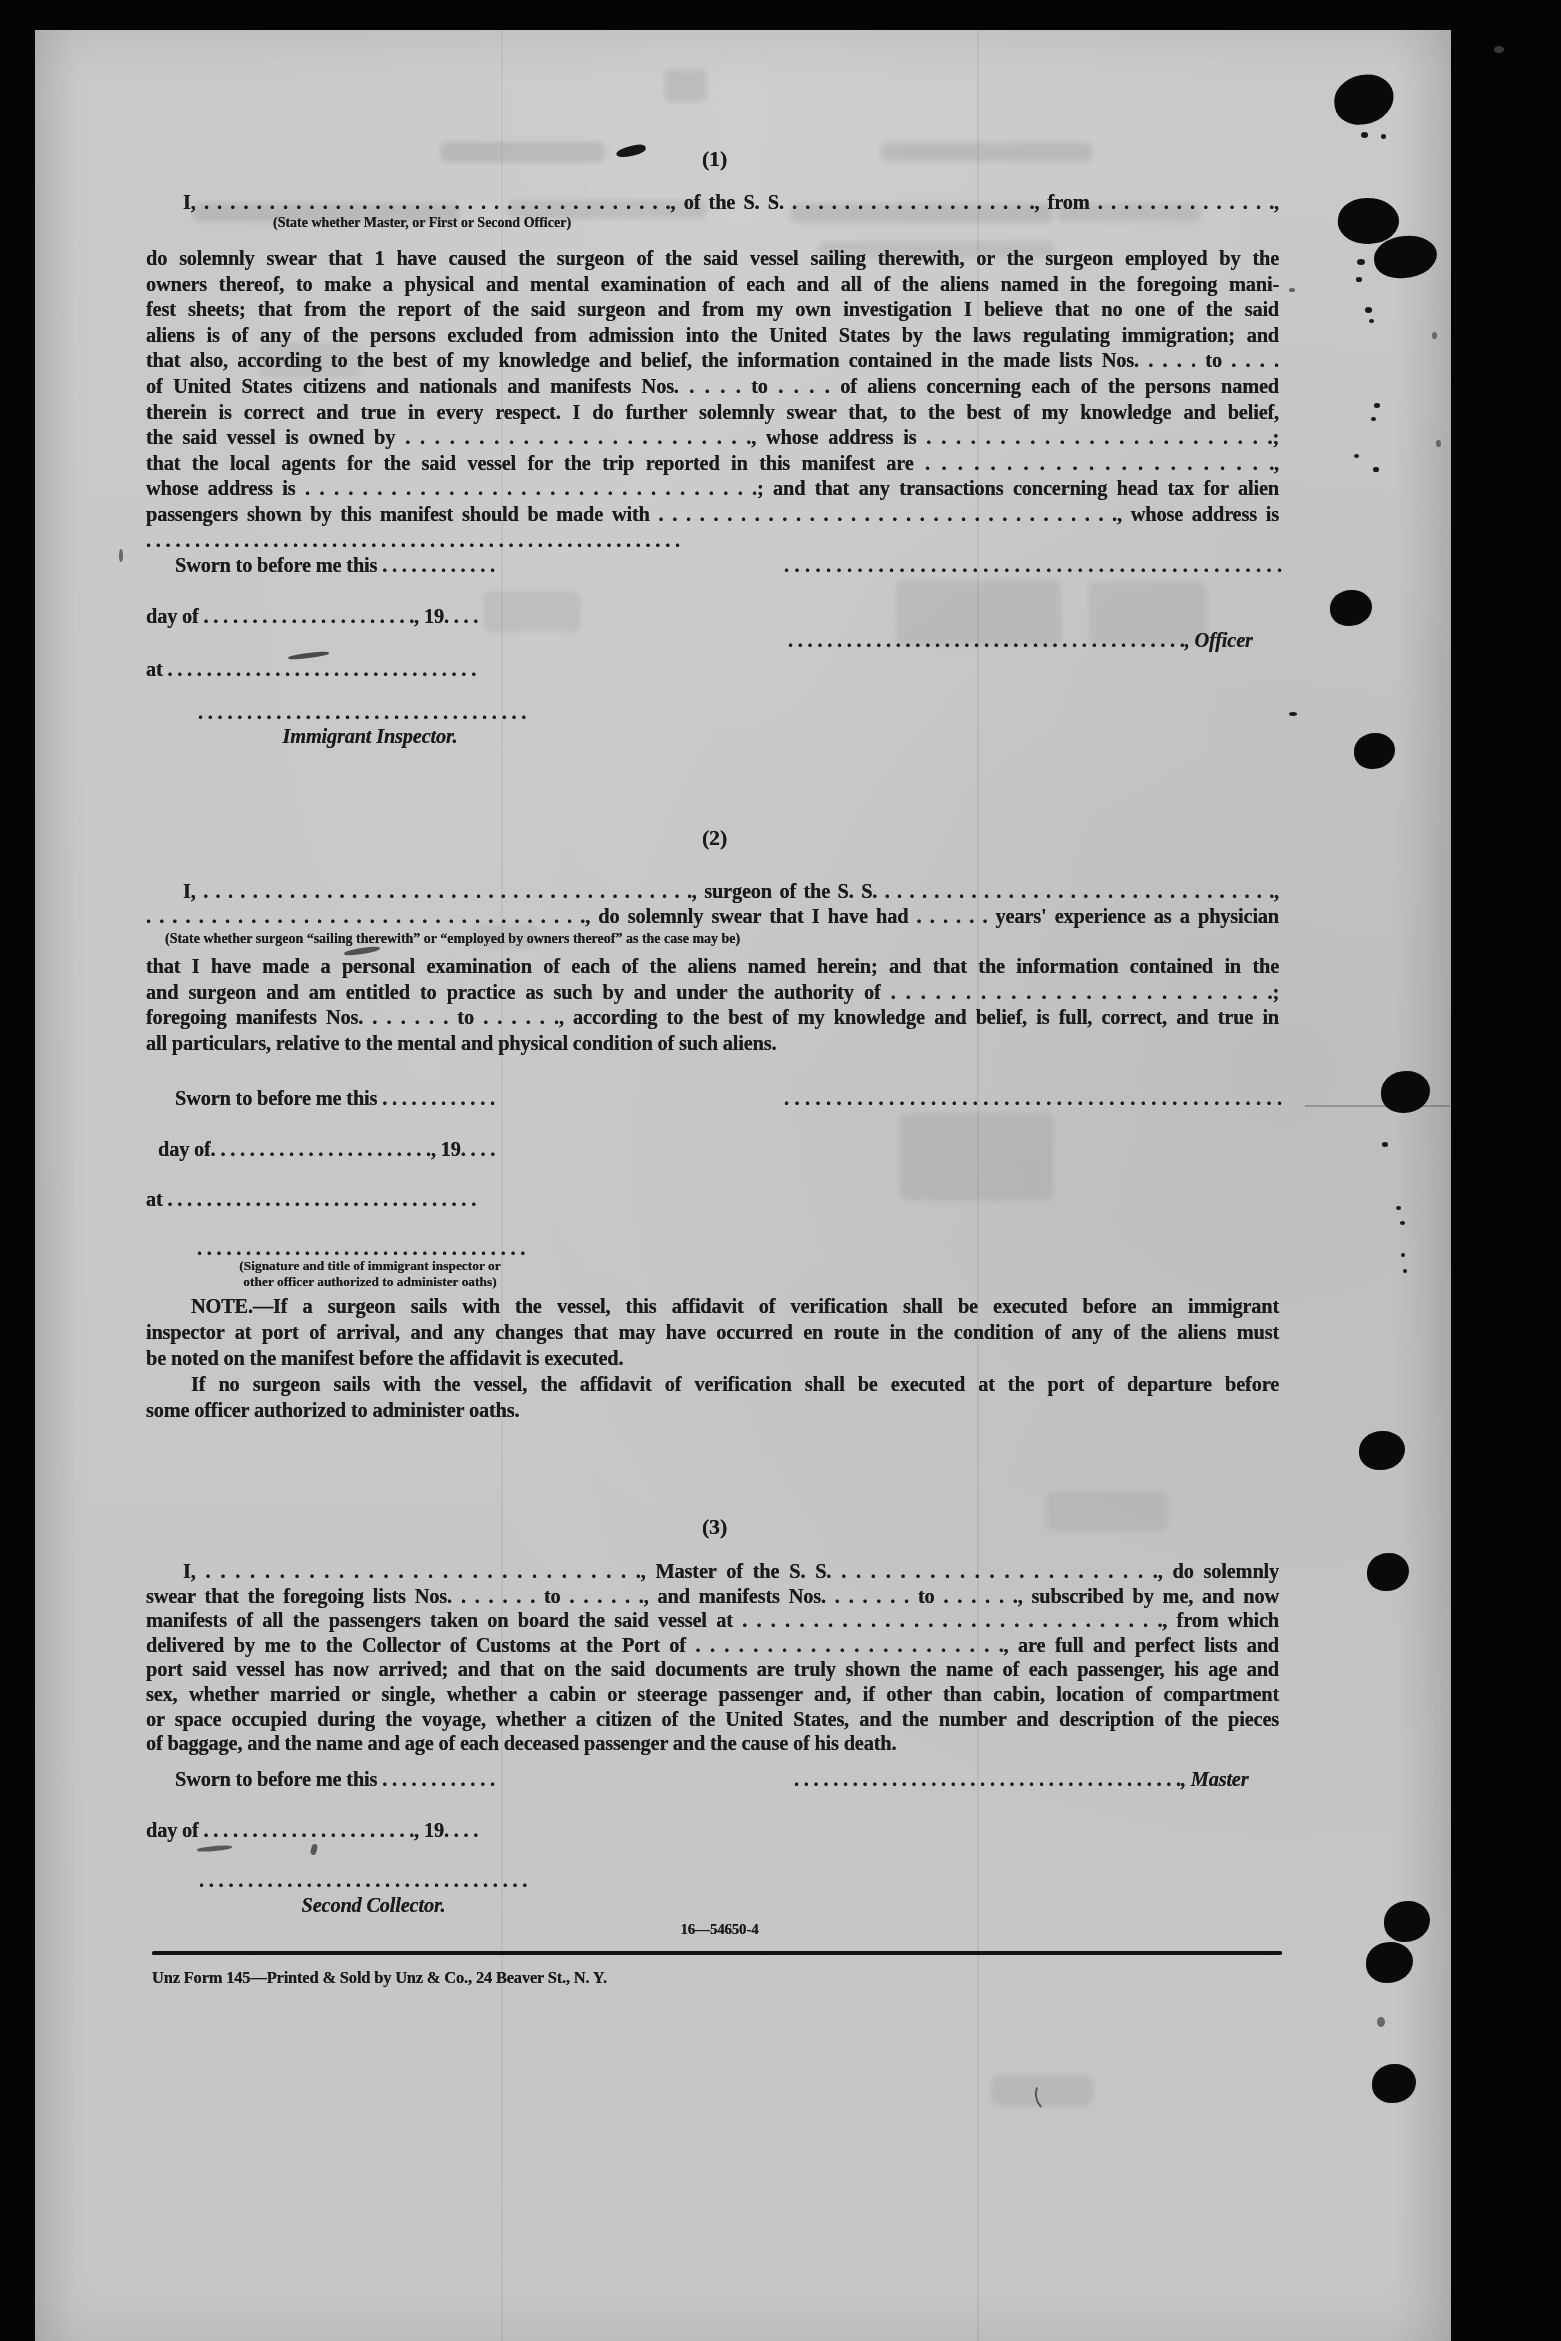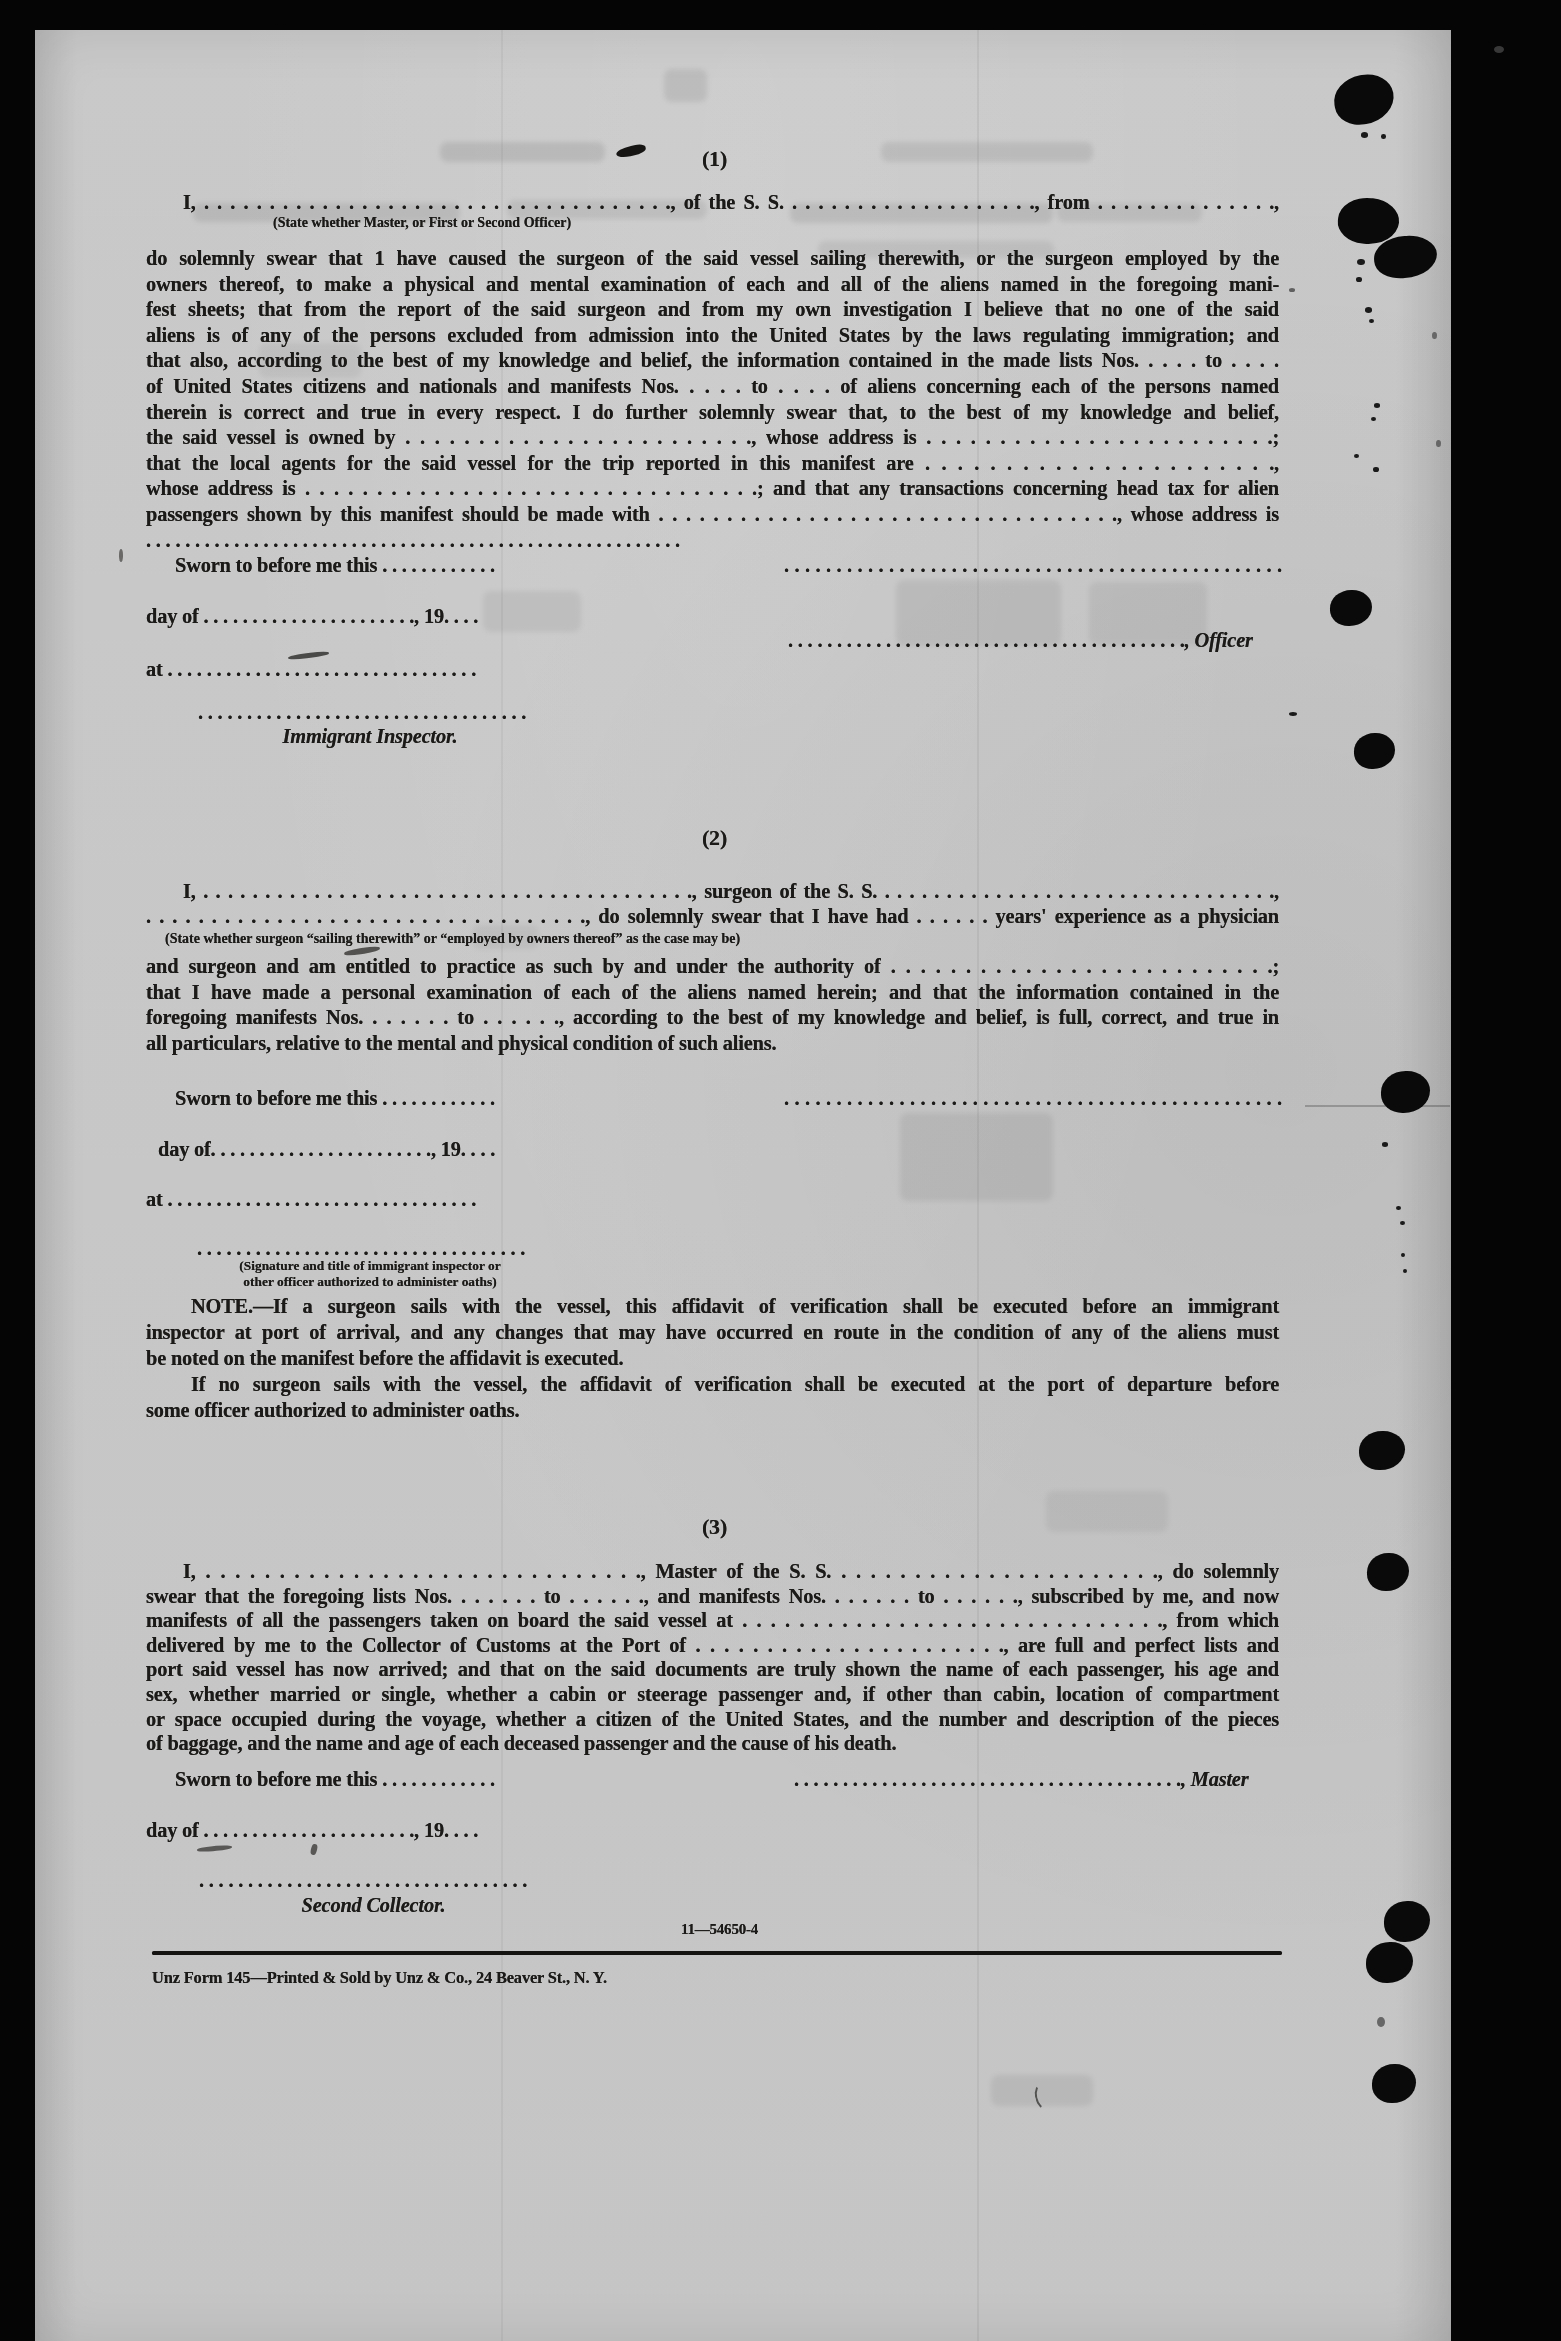--- a/index.html
+++ b/index.html
@@ -84,22 +84,22 @@
     <div class="abs txt" style="left:198px;top:700px">. . . . . . . . . . . . . . . . . . . . . . . . . . . . . . . . . .</div>
     <div class="abs txt it ctr" style="left:198px;top:724px;width:344px">Immigrant Inspector.</div>
   </div>
 
   <div>
     <div class="abs txt hdr" style="left:675px;top:825px">(2)</div>
     <div class="abs txt jl" style="left:183px;top:879px;width:1096px">I, . . . . . . . . . . . . . . . . . . . . . . . . . . . . . . . . . . . . . . . ., surgeon of the S. S. . . . . . . . . . . . . . . . . . . . . . . . . . . . . . . . .,</div>
     <div class="abs txt jl" style="left:146px;top:904px;width:1133px">. . . . . . . . . . . . . . . . . . . . . . . . . . . . . . . . . ., do solemnly swear that I have had . . . . . . years' experience as a physician</div>
     <div class="abs txt sm" style="left:165px;top:931px">(State whether surgeon “sailing therewith” or “employed by owners thereof” as the case may be)</div>
     <div class="para txt" style="left:146px;top:954px">
+      <div class="jl">that I have made a personal examination of each of the aliens named herein; and that the information contained in the</div>
       <div class="jl">and surgeon and am entitled to practice as such by and under the authority of . . . . . . . . . . . . . . . . . . . . . . . . . .;</div>
-      <div class="jl">that I have made a personal examination of each of the aliens named herein; and that the information contained in the</div>
       <div class="jl">foregoing manifests Nos. . . . . . . to . . . . . ., according to the best of my knowledge and belief, is full, correct, and true in</div>
       <div style="white-space:nowrap">all particulars, relative to the mental and physical condition of such aliens.</div>
     </div>
     <div class="abs txt" style="left:175px;top:1086px">Sworn to before me this . . . . . . . . . . . .</div>
     <div class="abs txt jl" style="left:784px;top:1086px;width:498px">. . . . . . . . . . . . . . . . . . . . . . . . . . . . . . . . . . . . . . . . . . . . . . . .</div>
     <div class="abs txt" style="left:158px;top:1137px">day of. . . . . . . . . . . . . . . . . . . . . . ., 19. . . .</div>
     <div class="abs txt" style="left:146px;top:1187px">at . . . . . . . . . . . . . . . . . . . . . . . . . . . . . . . .</div>
     <div class="abs txt" style="left:197px;top:1236px">. . . . . . . . . . . . . . . . . . . . . . . . . . . . . . . . . .</div>
     <div class="abs txt xs ctr" style="left:198px;top:1258px;width:344px">(Signature and title of immigrant inspector or</div>
     <div class="abs txt xs ctr" style="left:198px;top:1274px;width:344px">other officer authorized to administer oaths)</div>
@@ -124,21 +124,21 @@
       <div class="jl">or space occupied during the voyage, whether a citizen of the United States, and the number and description of the pieces</div>
       <div style="white-space:nowrap">of baggage, and the name and age of each deceased passenger and the cause of his death.</div>
     </div>
     <div class="abs txt" style="left:175px;top:1767px">Sworn to before me this . . . . . . . . . . . .</div>
     <div class="abs txt" style="left:794px;top:1767px"><span>. . . . . . . . . . . . . . . . . . . . . . . . . . . . . . . . . . . . . . . .</span><span class="it">, Master</span></div>
     <div class="abs txt" style="left:146px;top:1818px">day of . . . . . . . . . . . . . . . . . . . . . ., 19. . . .</div>
     <div class="abs txt" style="left:199px;top:1868px">. . . . . . . . . . . . . . . . . . . . . . . . . . . . . . . . . .</div>
     <div class="abs txt it ctr" style="left:199px;top:1893px;width:349px">Second Collector.</div>
   </div>
 
-  <div class="abs txt ctr" style="left:641px;top:1917px;width:157px;font-size:15px">11—54650-4</div>
+  <div class="abs txt ctr" style="left:641px;top:1917px;width:157px;font-size:15px">16—54650-4</div>
   <div class="rule" style="left:152px;top:1951px;width:1130px;height:3.9px"></div>
   <div class="abs txt" style="left:152px;top:1965px;font-size:16.5px">Unz Form 145—Printed &amp; Sold by Unz &amp; Co., 24 Beaver St., N. Y.</div>
 
   <div class="blot" style="left:1334px;top:75px;width:60px;height:49px;transform:rotate(-10deg)"></div>
   <div class="blot" style="left:1338px;top:198px;width:61px;height:46px;transform:rotate(6deg)"></div>
   <div class="blot" style="left:1374px;top:236px;width:63px;height:42px;transform:rotate(-4deg)"></div>
   <div class="blot" style="left:1330px;top:590px;width:42px;height:36px"></div>
   <div class="blot" style="left:1354px;top:733px;width:41px;height:36px"></div>
   <div class="blot" style="left:1381px;top:1071px;width:49px;height:42px"></div>
   <div class="blot" style="left:1359px;top:1431px;width:46px;height:39px"></div>

